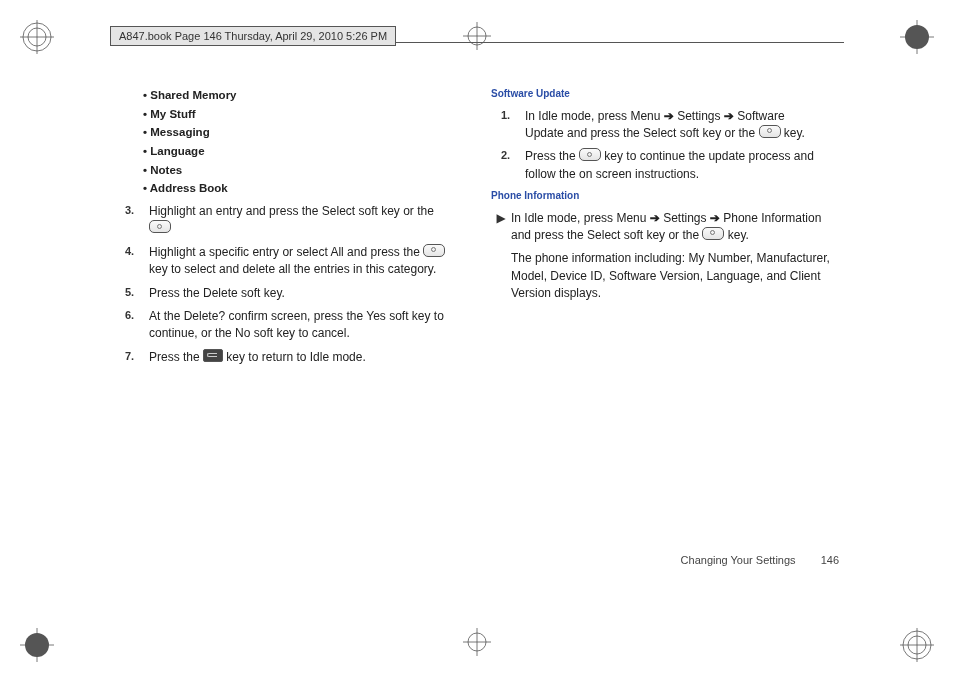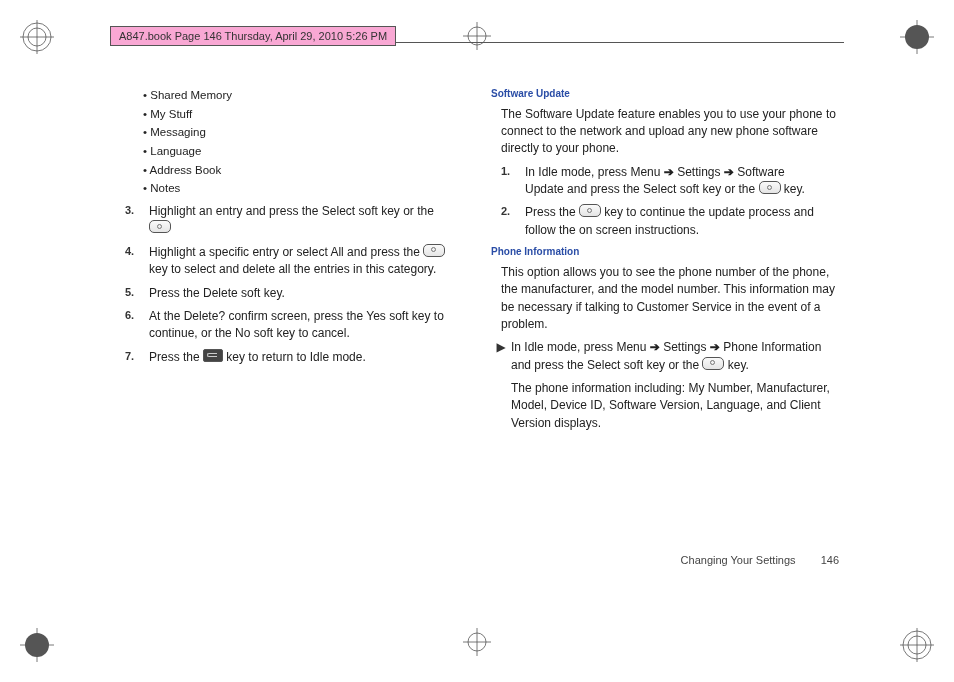--- a/index.html
+++ b/index.html
@@ -40,21 +40,21 @@
     right: 110px;
     border-top: 0.5px solid #555;
   }
   .header-box {
     position: absolute;
     top: 26px;
     left: 110px;
     padding: 3px 8px;
     border: 0.5px solid #555;
     font-size: 11px;
-    background: #f9a8d4;
+    background: #e5e5e5;
     color: #333;
   }
   .page {
     position: absolute;
     top: 85px;
     left: 115px;
     right: 115px;
     bottom: 110px;
     display: flex;
     gap: 28px;
@@ -64,21 +64,21 @@
     font-size: 12px;
     line-height: 1.45;
     color: #222;
   }
   .bullet-list {
     margin: 0 0 6px 28px;
     padding: 0;
   }
   .bullet-list li {
     list-style: none;
-    font-weight: normal;
+    font-weight: bold;
     font-size: 11.5px;
     margin: 2px 0;
   }
   .bullet-list li::before {
     content: "• ";
   }
   .step {
     display: flex;
     margin: 6px 0 6px 10px;
   }
@@ -218,22 +218,22 @@
 <div class="header-box">A847.book  Page 146  Thursday, April 29, 2010  5:26 PM</div>
 
 <div class="page">
 
   <div class="col">
     <ul class="bullet-list">
       <li>Shared Memory</li>
       <li>My Stuff</li>
       <li>Messaging</li>
       <li>Language</li>
+      <li>Notes</li>
       <li>Address Book</li>
-      <li>Notes</li>
     </ul>
 
     <div class="step">
       <div class="num">3.</div>
       <div class="body-text">
         <span>Highlight an entry and press the </span><span class="b">Select</span><span> soft key or the </span><br>
         <span class="key-oval center"></span>
       </div>
     </div>
 
@@ -261,39 +261,37 @@
     <div class="step">
       <div class="num">7.</div>
       <div class="body-text">
         <span>Press the </span><span class="key-end"></span><span> key to return to Idle mode.</span>
       </div>
     </div>
   </div>
 
   <div class="col">
     <div class="sect-head">Software Update</div>
-    <div class="para">The Software Update feature enables you to use your phone to connect to the network and upload any new phone software directly to your phone.</div>
 
     <div class="step">
       <div class="num">1.</div>
       <div class="body-text">
         <span>In Idle mode, press </span><span class="b">Menu</span><span class="rarr"> ➔ </span><span class="b">Settings</span><span class="rarr"> ➔ </span><span class="b">Software</span><br>
         <span class="b">Update</span><span> and press the </span><span class="b">Select</span><span> soft key or the </span><span class="key-oval center"></span><span> key.</span>
       </div>
     </div>
 
     <div class="step">
       <div class="num">2.</div>
       <div class="body-text">
         <span>Press the </span><span class="key-oval center"></span><span> key to continue the update process and follow the on screen instructions.</span>
       </div>
     </div>
 
     <div class="sect-head">Phone Information</div>
-    <div class="para">This option allows you to see the phone number of the phone, the manufacturer, and the model number. This information may be necessary if talking to Customer Service in the event of a problem.</div>
 
     <div class="arrow-step">
       <div class="mark">▶</div>
       <div class="body-text">
         <span>In Idle mode, press </span><span class="b">Menu</span><span class="rarr"> ➔ </span><span class="b">Settings</span><span class="rarr"> ➔ </span><span class="b">Phone Information</span><span> and press the </span><span class="b">Select</span><span> soft key or the </span><span class="key-oval center"></span><span> key.</span>
         <div style="height:6px"></div>
         <span>The phone information including: My Number, Manufacturer, Model, Device ID, Software Version, Language, and Client Version displays.</span>
       </div>
     </div>
   </div>

